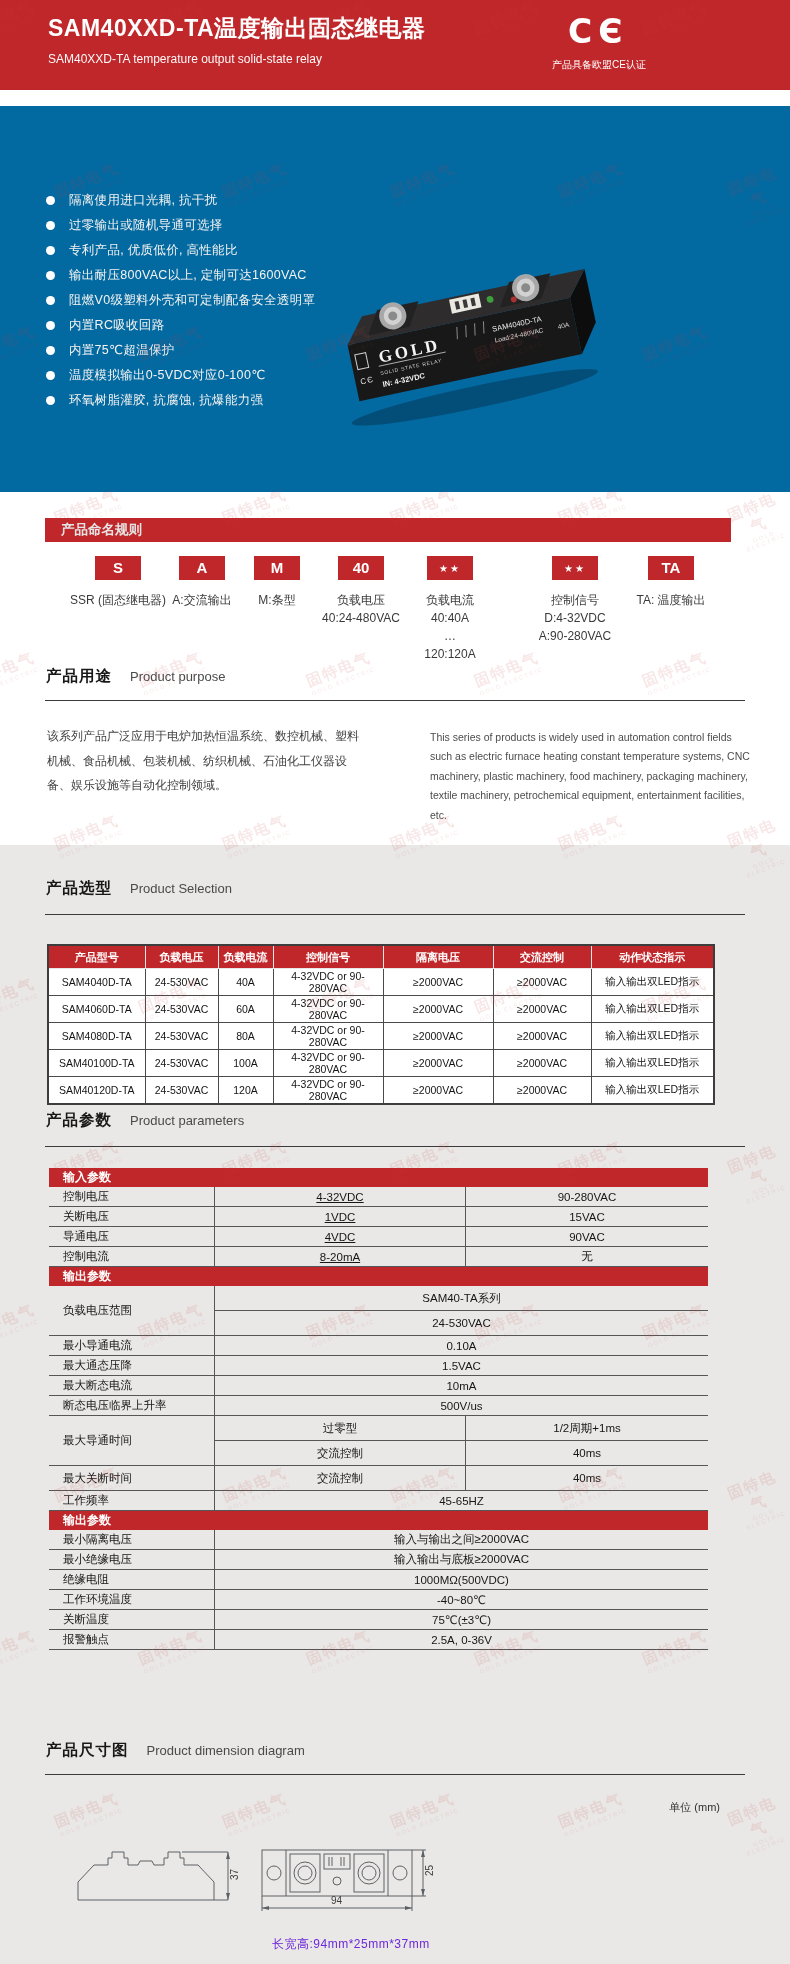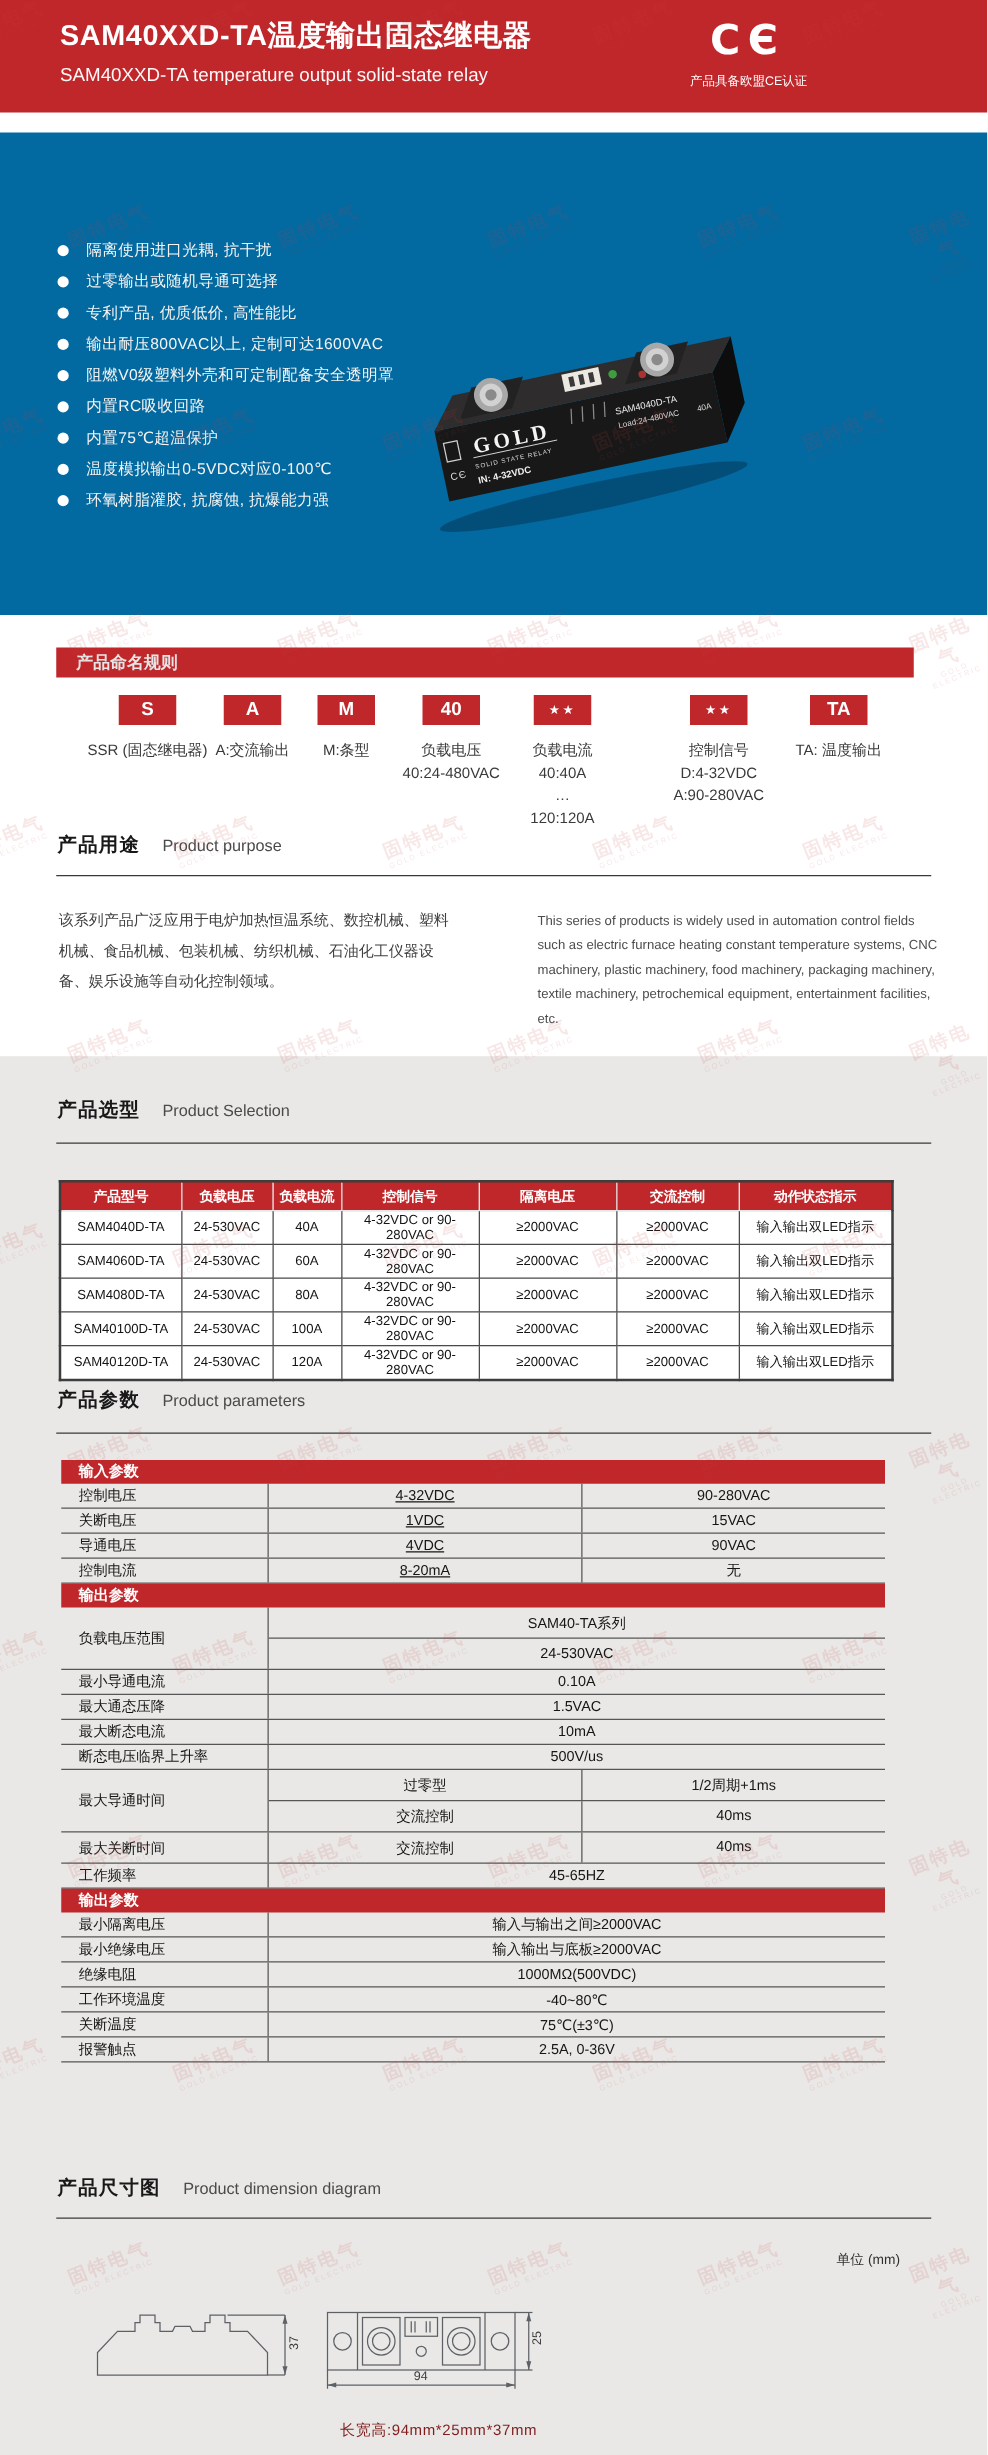--- a/index.html
+++ b/index.html
@@ -2,21 +2,21 @@
 <html><head>
 <meta charset="utf-8">
 <style>
   html,body{margin:0;padding:0;background:#ffffff;}
   #page{position:relative;width:790px;height:1964px;overflow:hidden;background:#ffffff;
         font-family:"Liberation Sans","DejaVu Sans",sans-serif;}
 
   
   .banner{position:absolute;left:0;top:0;width:790px;height:90px;background:#c0272b;color:#fff;}
   .banner-title{position:absolute;left:48px;top:13px;font-size:23px;font-weight:bold;letter-spacing:.5px;}
-  .banner-sub{position:absolute;left:48px;top:52px;font-size:15px;opacity:.97;}
+  .banner-sub{position:absolute;left:48px;top:52px;font-size:12px;opacity:.97;}
   .ce-mark{position:absolute;left:568px;top:12px;font-size:33px;font-weight:bold;letter-spacing:6px;
            font-family:"DejaVu Sans",sans-serif;}
   .ce-note{position:absolute;left:552px;top:58px;font-size:10px;}
 
   
   .dark-section{position:absolute;left:0;top:106px;width:790px;height:386px;background:#0369a1;}
   .feature-list{position:absolute;left:46px;top:82px;list-style:none;margin:0;padding:0;}
   .feature-item{display:flex;align-items:center;height:25px;}
   .f-dot{width:9px;height:9px;border-radius:50%;background:#fff;margin-right:14px;flex:none;}
   .f-text{font-size:12.5px;color:#f5f4f2;letter-spacing:.3px;}
@@ -80,21 +80,21 @@
   .p-subrow + .p-subrow{border-top:1px solid #565656;}
   .p-key{width:251px;border-right:1px solid #565656;display:flex;align-items:center;justify-content:center;
          font-size:11.5px;color:#161616;box-sizing:border-box;}
 
   
   .unit-note{position:absolute;left:600px;top:1800px;width:120px;text-align:right;font-size:11px;color:#2f2f2f;}
   .dims{position:absolute;left:62px;top:1820px;width:390px;height:104px;}
   .dline{stroke:#5d6166;fill:none;stroke-width:1;}
   .dfill{fill:#5d6166;stroke:none;}
   .dtext{font-size:10px;fill:#3c3c3c;}
-  .dim-caption{position:absolute;left:272px;top:1936px;font-size:12px;color:#7f1d1d;letter-spacing:.5px;text-align:right;}
+  .dim-caption{position:absolute;left:272px;top:1936px;font-size:12px;color:#6d28d9;letter-spacing:.5px;text-align:right;}
 
   
   .wm-layer{position:absolute;left:0;top:0;width:790px;height:1964px;pointer-events:none;z-index:50;}
   .wm{position:absolute;transform:rotate(-22deg);color:#c24040;opacity:.12;text-align:center;}
   .wm-zh{font-size:15px;font-weight:bold;letter-spacing:2px;}
   .wm-en{font-size:6px;letter-spacing:1.5px;}
 </style>
 </head>
 <body>
 

